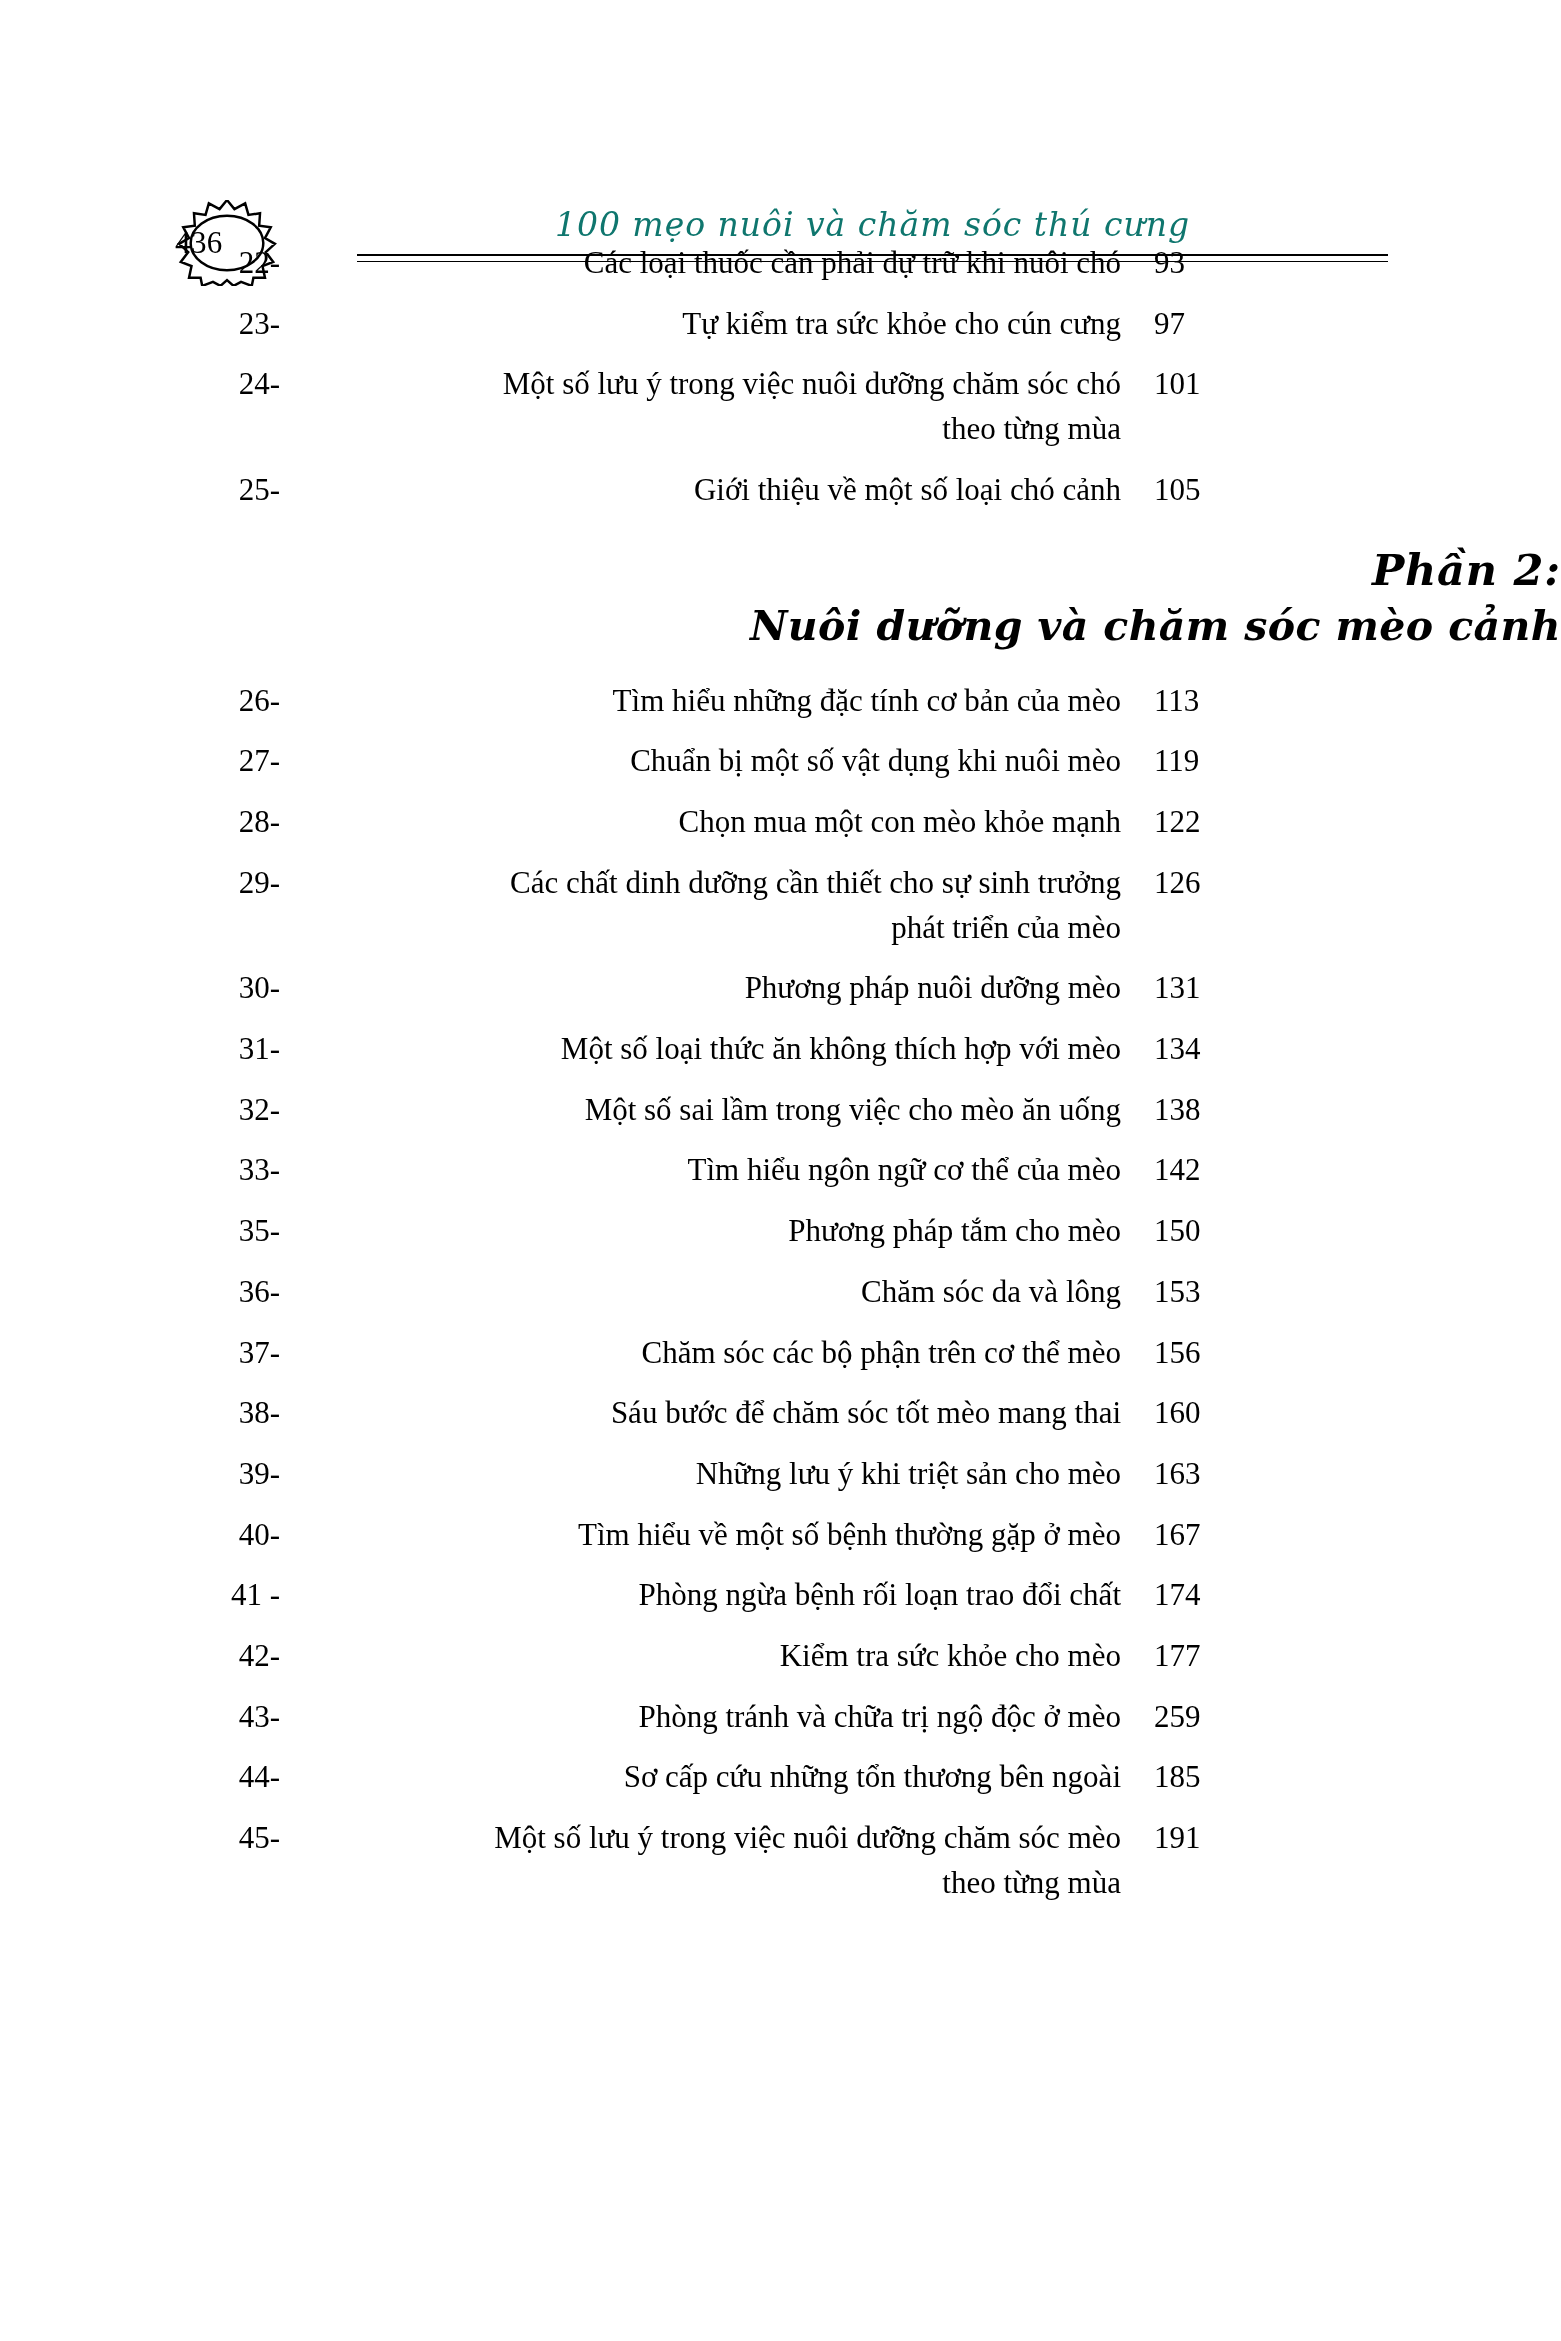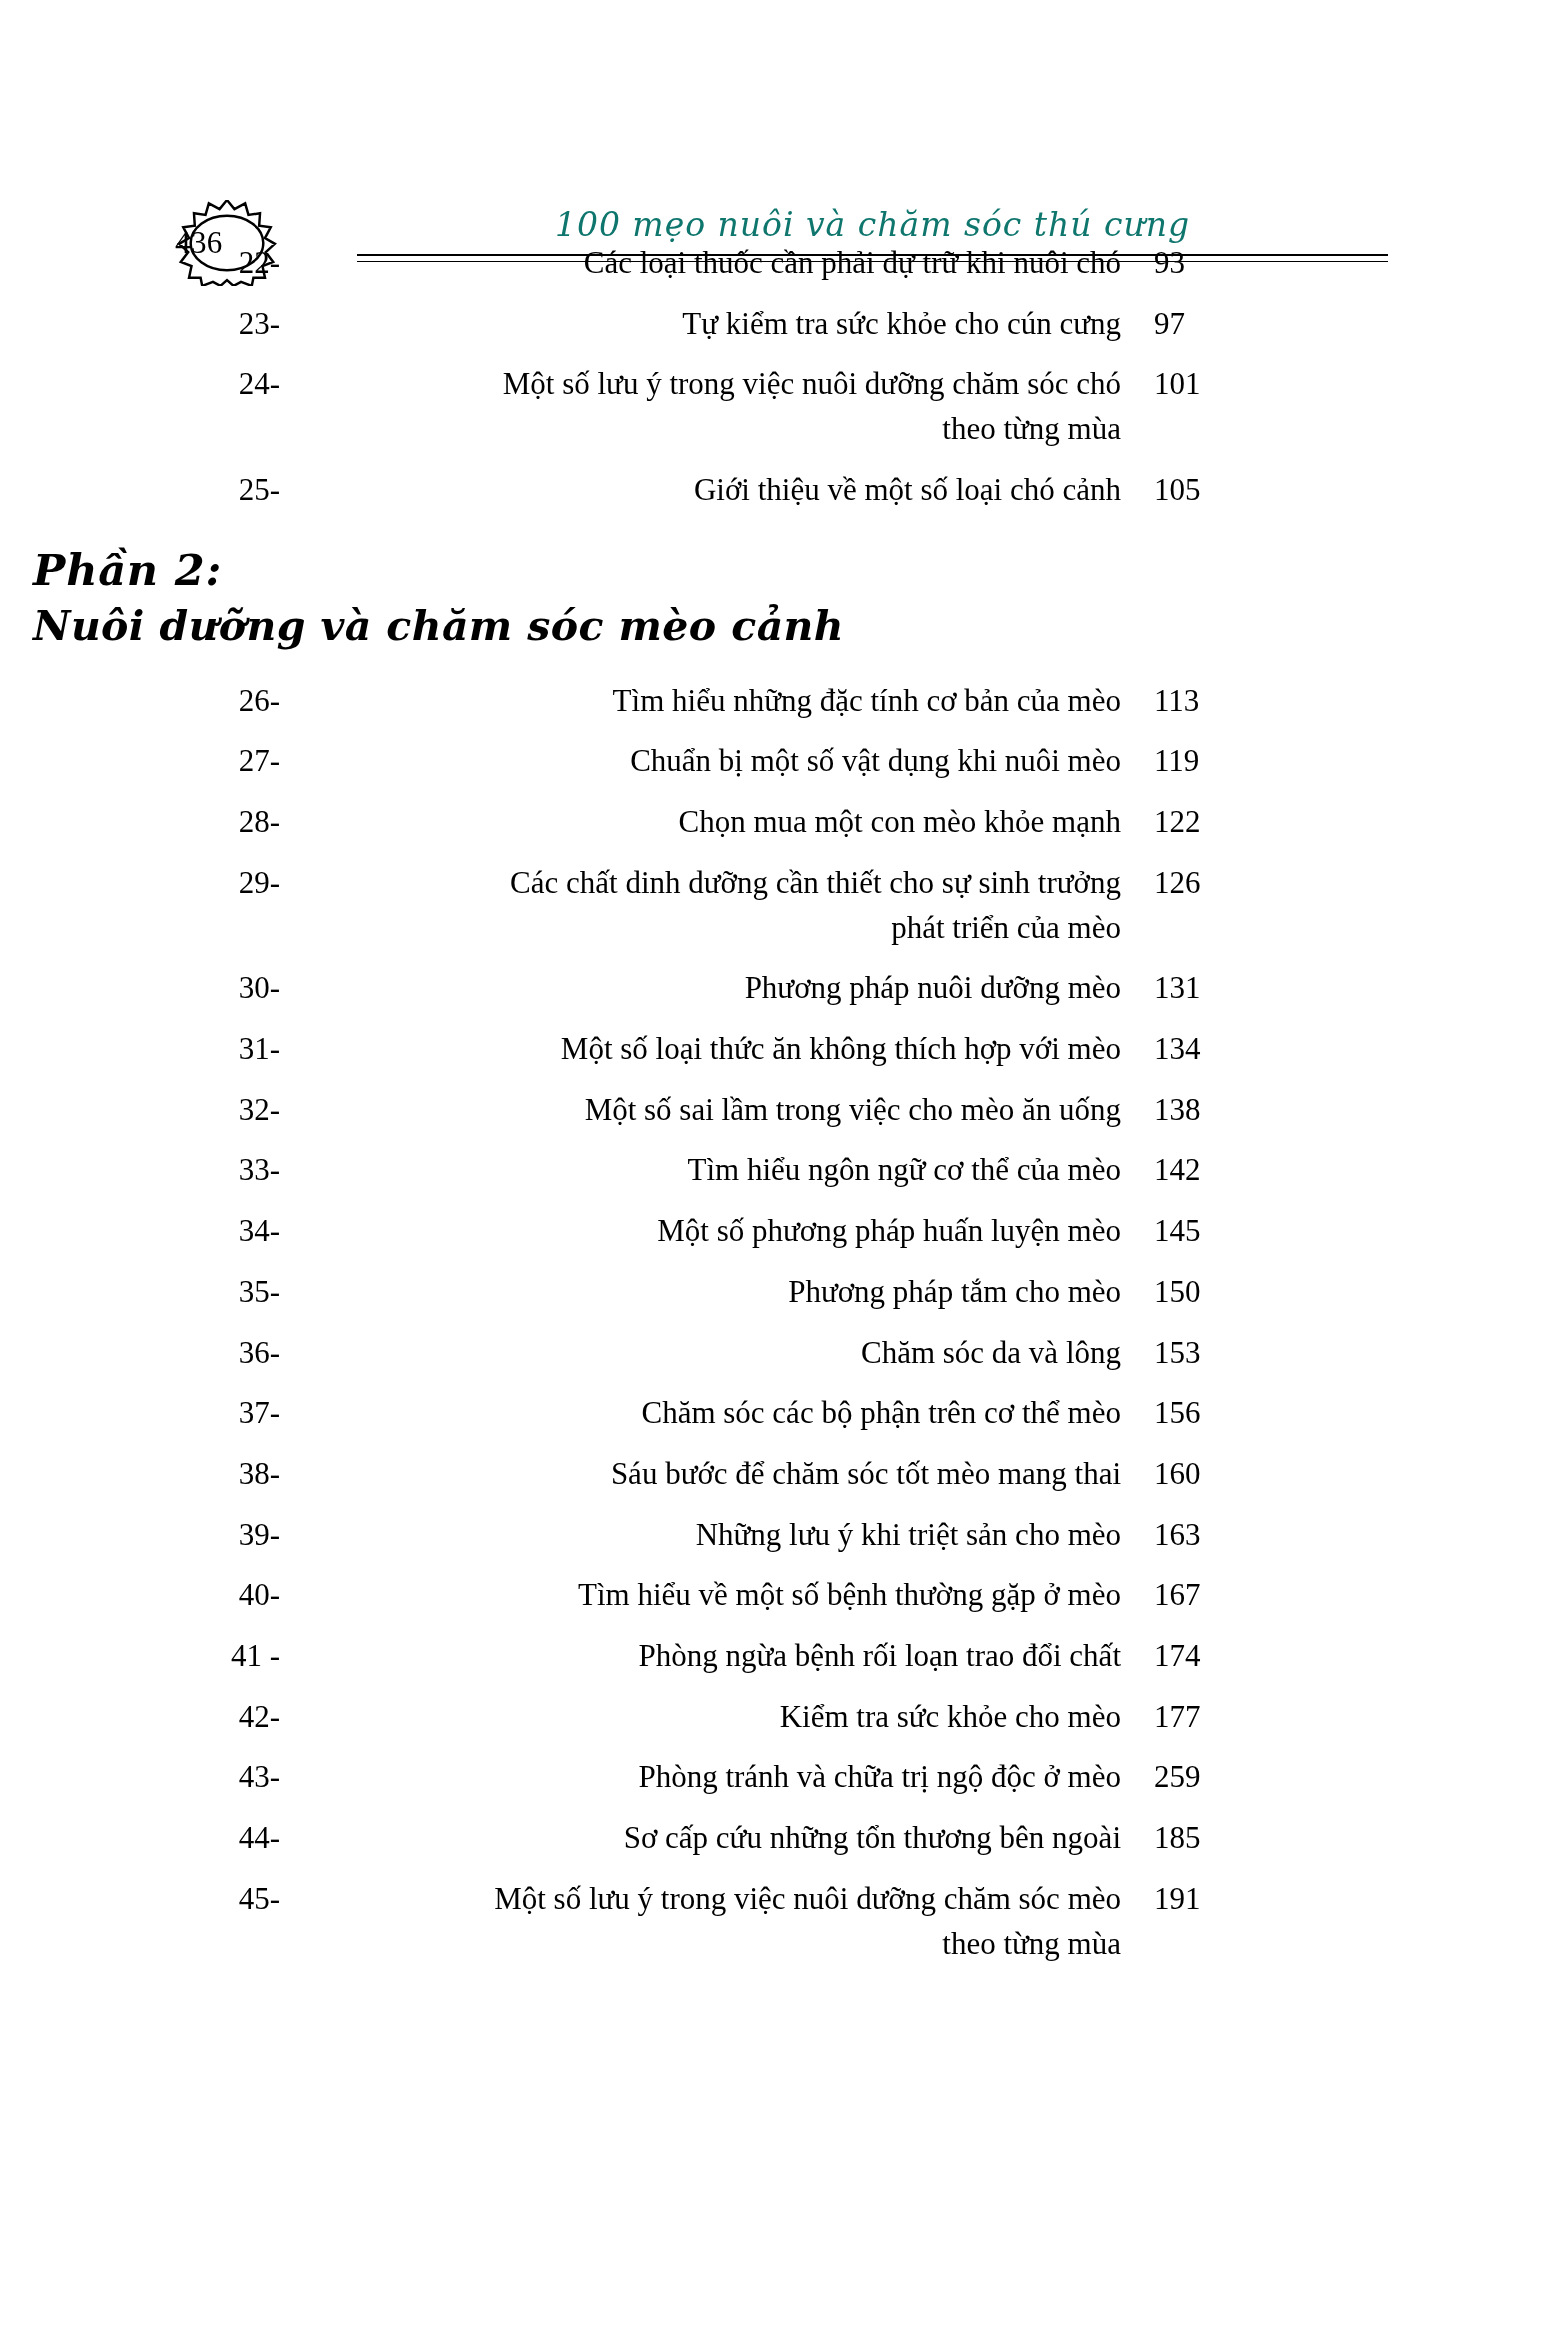--- a/index.html
+++ b/index.html
@@ -122,21 +122,21 @@
     text-align: center;
     padding-right: 175px;
     box-sizing: border-box;
     font-size: 31px;
     line-height: 45px;
   }
 
   
   .part-heading {
     margin: 33px 0 28px 0;
-    text-align: left;
+    text-align: right;
     width: 1561px;
   }
   .part-heading .part-label {
     font-family: "DejaVu Serif", serif;
     font-style: italic;
     font-weight: bold;
     font-size: 43px;
     letter-spacing: 0.8px;
     display: block;
     margin-bottom: 6.6px;
@@ -268,27 +268,20 @@
     </div>
 
     <div class="toc-row">
       <div class="toc-num">33-</div>
       <div class="toc-title">
         <span>Tìm hiểu ngôn ngữ cơ thể của mèo</span>
       </div>
       <div class="toc-page">142</div>
     </div>
 
-    <div class="toc-row">
-      <div class="toc-num">34-</div>
-      <div class="toc-title">
-        <span>Một số phương pháp huấn luyện mèo</span>
-      </div>
-      <div class="toc-page">145</div>
-    </div>
 
     <div class="toc-row">
       <div class="toc-num">35-</div>
       <div class="toc-title">
         <span>Phương pháp tắm cho mèo</span>
       </div>
       <div class="toc-page">150</div>
     </div>
 
     <div class="toc-row">

